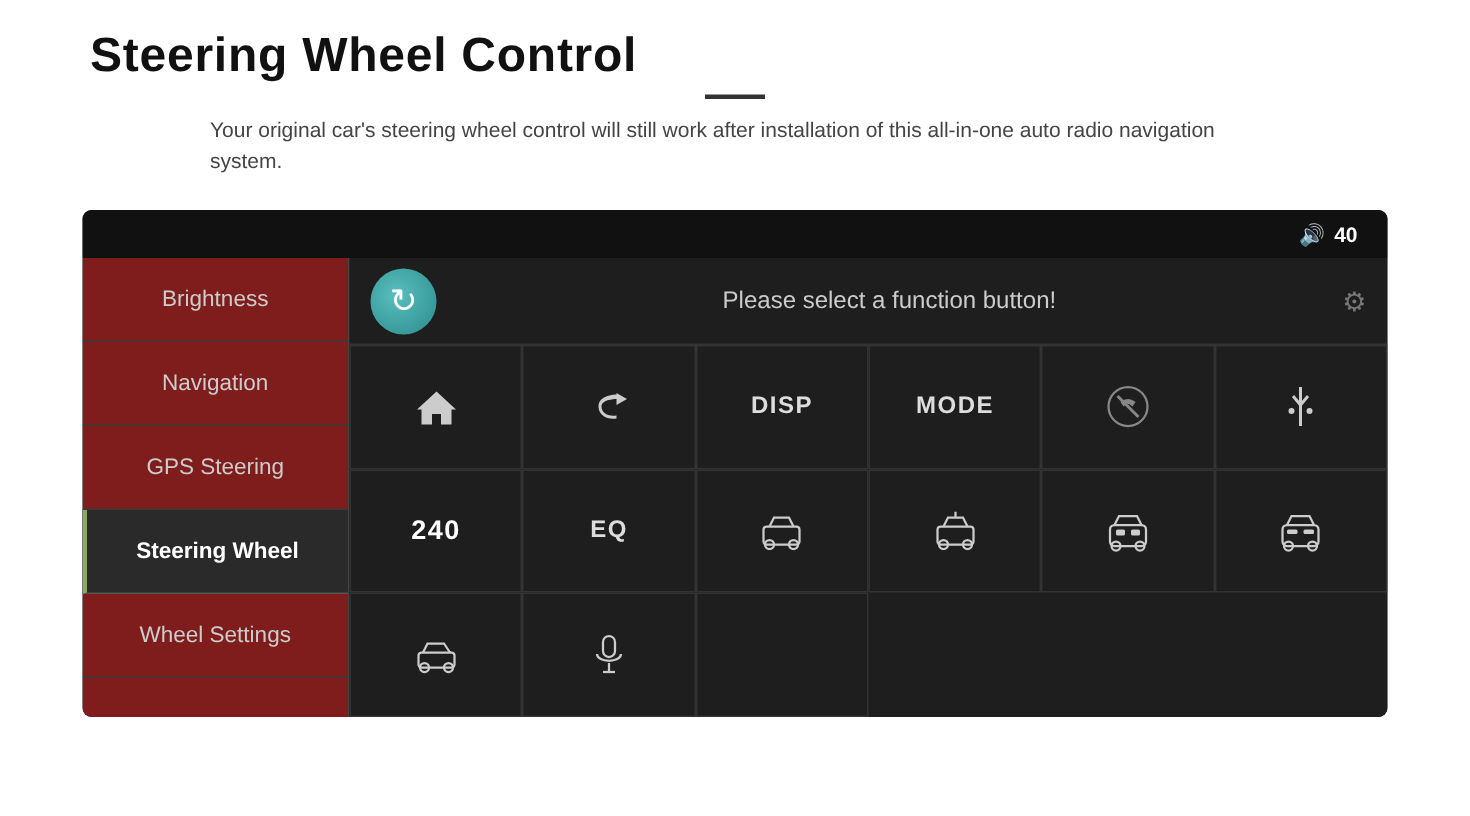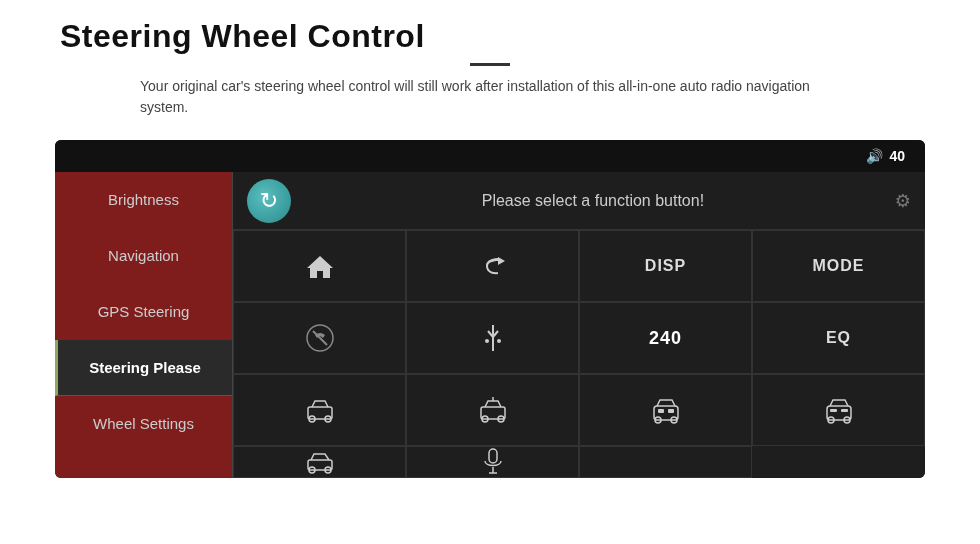--- a/index.html
+++ b/index.html
@@ -146,21 +146,21 @@
       color: #ccc;
       font-size: 16px;
       flex: 1;
       text-align: center;
     }
 
     
     .buttons-grid {
       flex: 1;
       display: grid;
-      grid-template-columns: repeat(4, 1fr);
+      grid-template-columns: repeat(6, 1fr);
       grid-template-rows: repeat(3, 1fr);
     }
 
     .func-btn {
       display: flex;
       align-items: center;
       justify-content: center;
       border: 1px solid #333;
       cursor: pointer;
       color: #ccc;
@@ -201,21 +201,21 @@
         <div class="menu-item">
           <span>Brightness</span>
         </div>
         <div class="menu-item">
           <span>Navigation</span>
         </div>
         <div class="menu-item">
           <span>GPS Steering</span>
         </div>
         <div class="menu-item active">
-          <span>Steering Please</span>
+          <span>Steering Wheel</span>
         </div>
         <div class="menu-item">
           <span>Wheel Settings</span>
         </div>
       </div>
 
       <div class="content-panel">
 
         <div class="top-row">
           <div class="refresh-btn">

